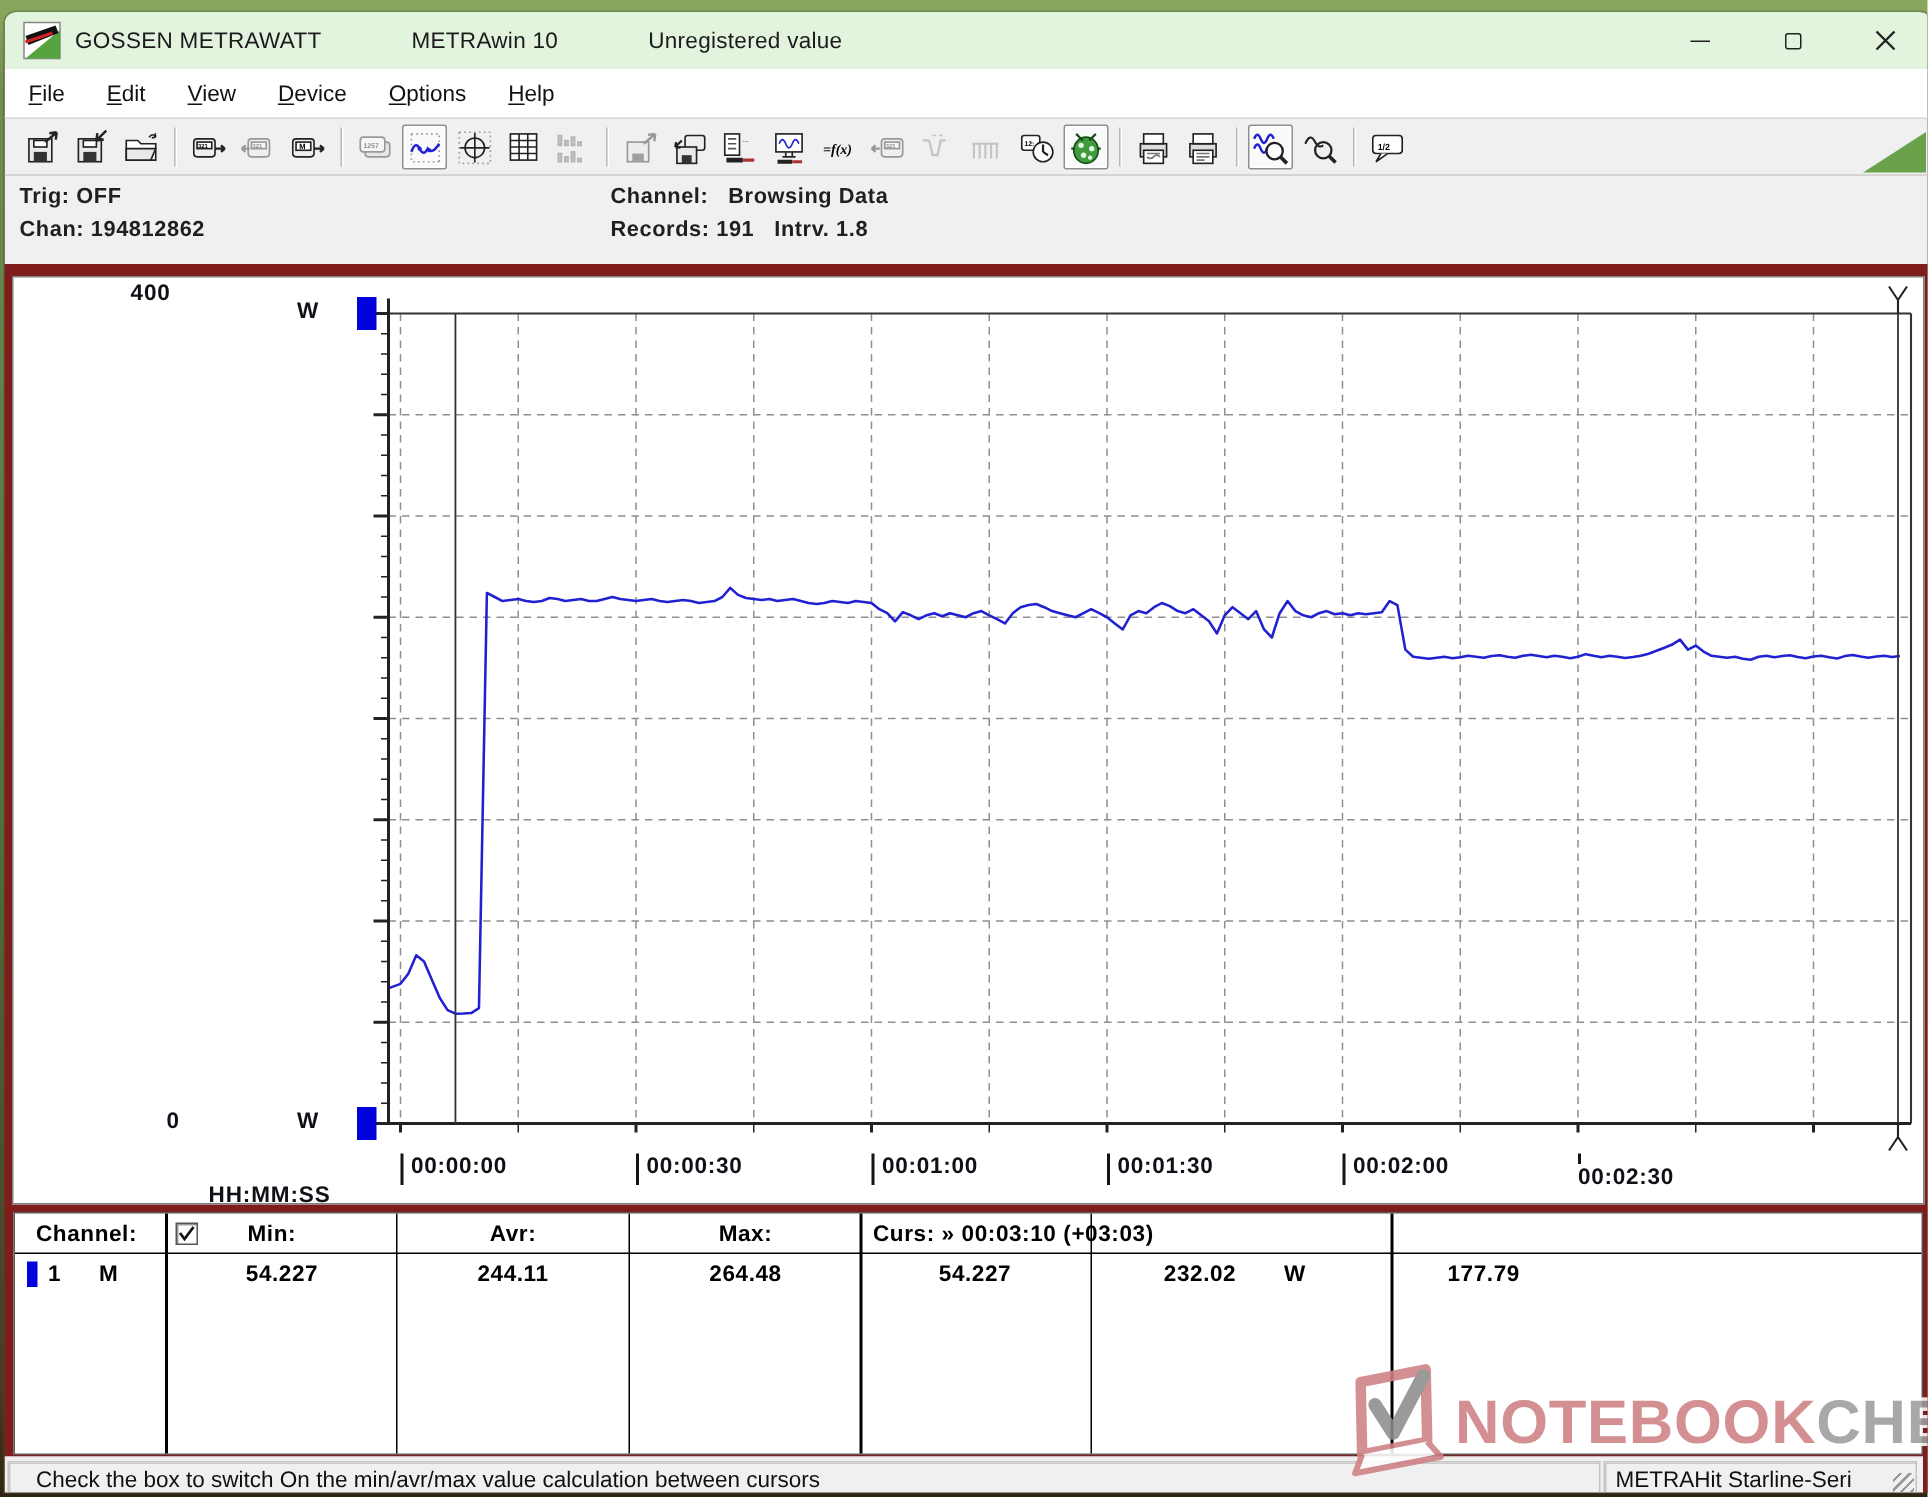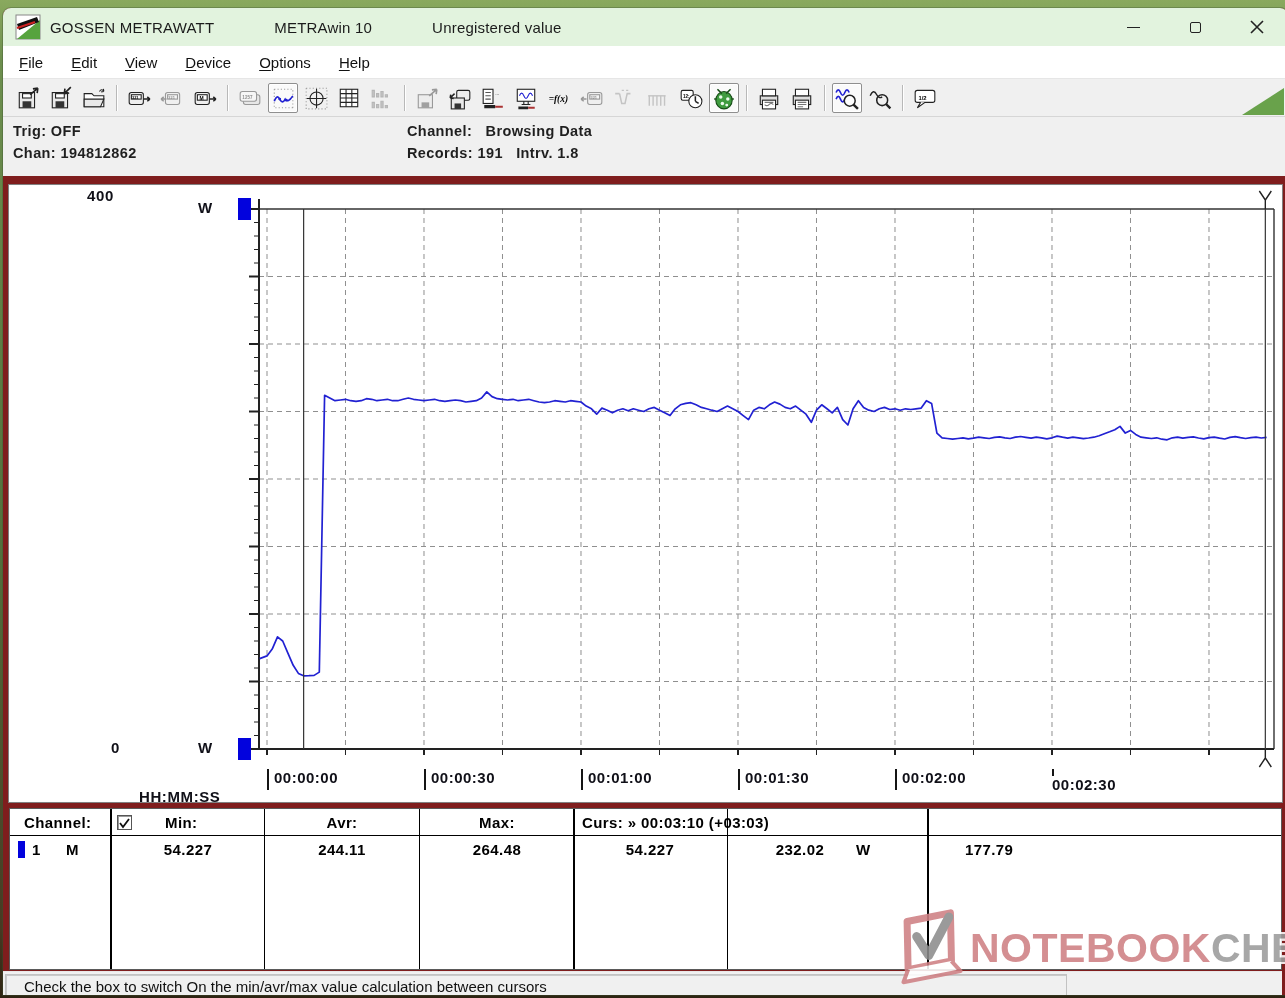--- a/index.html
+++ b/index.html
@@ -471,20 +471,24 @@
     <span class="cell" style="left:590px; top:32px; width:100px; text-align:center;">54.227</span>
     <span class="cell" style="left:745px; top:32px; width:90px; text-align:center;">232.02</span>
     <span class="cell" style="left:846px; top:32px;">W</span>
     <span class="cell" style="left:955px; top:32px;">177.79</span>
   </div>
 
   <div class="statusbar">
     <div class="sb-panel sb-left">
       <span>Check the box to switch On the min/avr/max value calculation between cursors</span>
     </div>
+    <div class="sb-panel sb-right">
+      <span>METRAHit Starline-Seri</span>
+      <div class="grip"></div>
+    </div>
   </div>
 
   <div class="watermark">
     <svg width="72" height="74" viewBox="0 0 72 74" style="transform:rotate(-6deg); margin-right:2px;">
       <path d="M14 8 L58 4 L54 52 L10 56 Z" fill="none" stroke="#cf8084" stroke-width="7" stroke-linejoin="round"></path>
       <path d="M10 56 L4 68 L62 63 L54 52" fill="#fff" stroke="#cf8084" stroke-width="4" stroke-linejoin="round"></path>
       <path d="M22 24 L32 44 L56 8" fill="none" stroke="#8d8d8d" stroke-width="9" stroke-linecap="round" stroke-linejoin="round"></path>
     </svg>
     <span class="wm-text wm-red">NOTEBOOK</span>
       <span class="wm-text wm-gray">CHECK</span>

